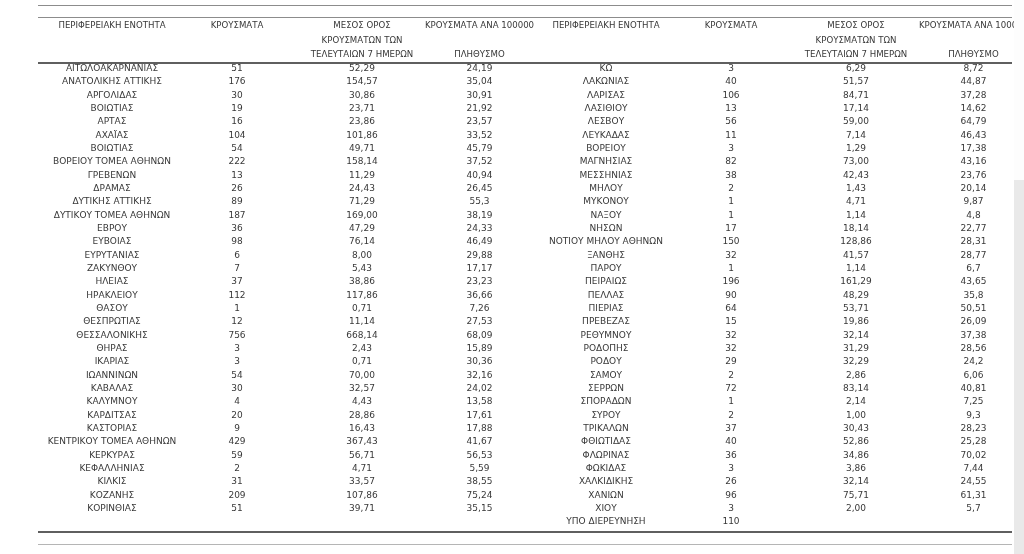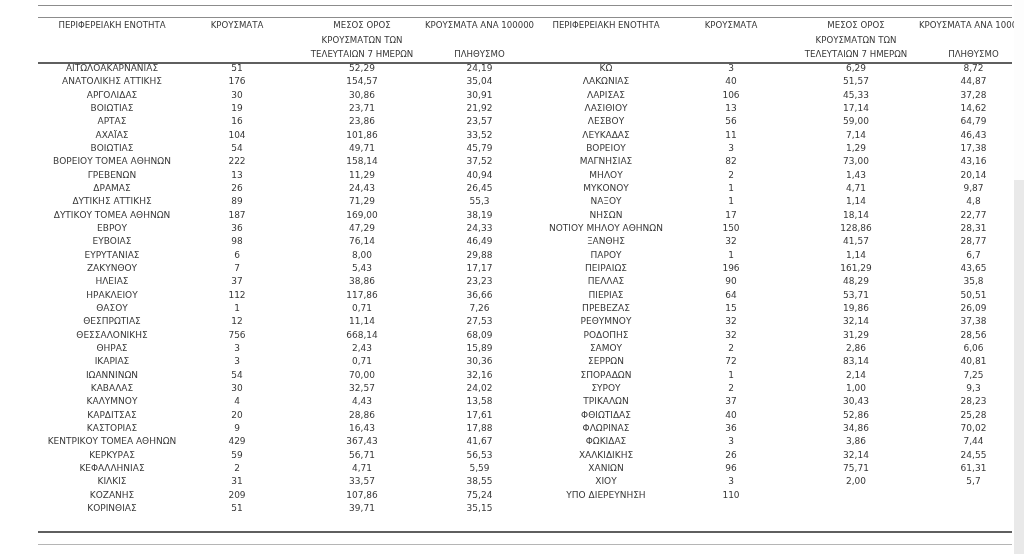--- a/index.html
+++ b/index.html
@@ -346,21 +346,21 @@
         </div>
         <div class="trow">
           <div class="tcell">ΛΑΚΩΝΙΑΣ</div>
           <div class="tcell">40</div>
           <div class="tcell">51,57</div>
           <div class="tcell">44,87</div>
         </div>
         <div class="trow">
           <div class="tcell">ΛΑΡΙΣΑΣ</div>
           <div class="tcell">106</div>
-          <div class="tcell">45,33</div>
+          <div class="tcell">84,71</div>
           <div class="tcell">37,28</div>
         </div>
         <div class="trow">
           <div class="tcell">ΛΑΣΙΘΙΟΥ</div>
           <div class="tcell">13</div>
           <div class="tcell">17,14</div>
           <div class="tcell">14,62</div>
         </div>
         <div class="trow">
           <div class="tcell">ΛΕΣΒΟΥ</div>
@@ -380,20 +380,26 @@
           <div class="tcell">1,29</div>
           <div class="tcell">17,38</div>
         </div>
         <div class="trow">
           <div class="tcell">ΜΑΓΝΗΣΙΑΣ</div>
           <div class="tcell">82</div>
           <div class="tcell">73,00</div>
           <div class="tcell">43,16</div>
         </div>
         <div class="trow">
+          <div class="tcell">ΜΕΣΣΗΝΙΑΣ</div>
+          <div class="tcell">38</div>
+          <div class="tcell">42,43</div>
+          <div class="tcell">23,76</div>
+        </div>
+        <div class="trow">
           <div class="tcell">ΜΗΛΟΥ</div>
           <div class="tcell">2</div>
           <div class="tcell">1,43</div>
           <div class="tcell">20,14</div>
         </div>
         <div class="trow">
           <div class="tcell">ΜΥΚΟΝΟΥ</div>
           <div class="tcell">1</div>
           <div class="tcell">4,71</div>
           <div class="tcell">9,87</div>
@@ -458,20 +464,26 @@
           <div class="tcell">32,14</div>
           <div class="tcell">37,38</div>
         </div>
         <div class="trow">
           <div class="tcell">ΡΟΔΟΠΗΣ</div>
           <div class="tcell">32</div>
           <div class="tcell">31,29</div>
           <div class="tcell">28,56</div>
         </div>
         <div class="trow">
+          <div class="tcell">ΡΟΔΟΥ</div>
+          <div class="tcell">29</div>
+          <div class="tcell">32,29</div>
+          <div class="tcell">24,2</div>
+        </div>
+        <div class="trow">
           <div class="tcell">ΣΑΜΟΥ</div>
           <div class="tcell">2</div>
           <div class="tcell">2,86</div>
           <div class="tcell">6,06</div>
         </div>
         <div class="trow">
           <div class="tcell">ΣΕΡΡΩΝ</div>
           <div class="tcell">72</div>
           <div class="tcell">83,14</div>
           <div class="tcell">40,81</div>

